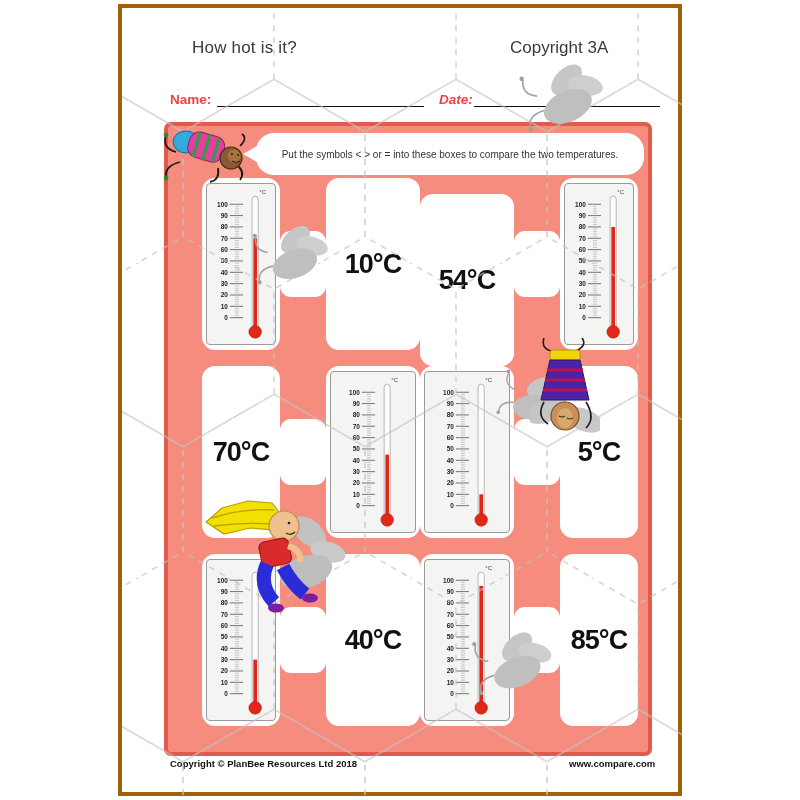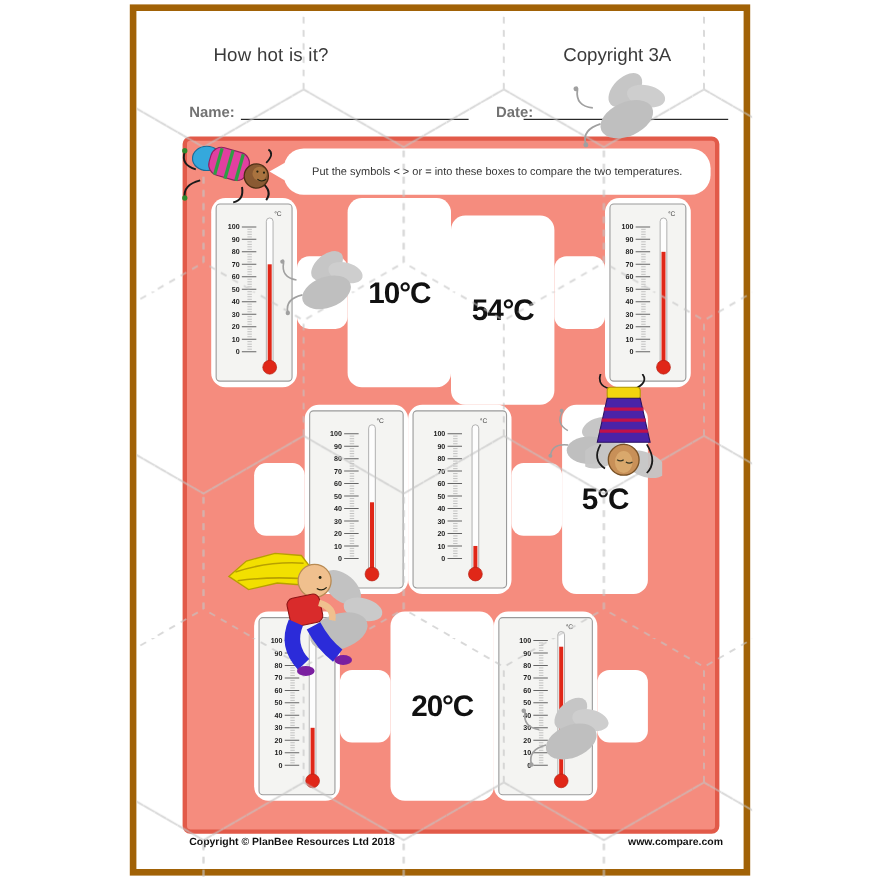--- a/index.html
+++ b/index.html
@@ -1,38 +1,38 @@
 <!DOCTYPE html>
 <html><head>
 <meta charset="utf-8">
 <style>
   * { margin:0; padding:0; box-sizing:border-box; }
   html,body { width:800px; height:800px; background:#ffffff; font-family:"Liberation Sans", sans-serif; }
   .canvas { position:relative; width:800px; height:800px; background:#fff; overflow:hidden; }
 
   .page { position:absolute; left:118px; top:4px; width:564px; height:792px;
-          background:#fff; border:6px solid #a16207; }
+          background:#fff; border:4px solid #a16207; }
 
   
   .title { position:absolute; left:70px; top:30px; font-size:17px; color:#3a3a3a; letter-spacing:.2px; }
   .worksheet { position:absolute; left:388px; top:30px; font-size:17px; color:#3a3a3a; }
-  .fieldlabel { position:absolute; font-size:13.5px; font-weight:bold; color:#737373; }
+  .fieldlabel { position:absolute; font-size:13.5px; font-weight:bold; color:#ef4444; }
   .blank { position:absolute; height:15px; border-bottom:1.6px solid #111; }
 
   
   .panel { position:absolute; left:42px; top:114px; width:488px; height:634px;
            background:#F58C7E; border:4px solid #E25A49; border-radius:7px; }
 
   .bubble { position:absolute; left:88px; top:7px; width:388px; height:42px; background:#fff;
             border-radius:18px; display:flex; align-items:center; justify-content:center; }
   .bubble:before { content:""; position:absolute; left:-13px; top:13px; width:0; height:0;
             border:8px solid transparent; border-right:14px solid #fff; border-left:0; }
   .bubble span { font-size:10px; color:#333; text-align:center; padding:0 10px; }
 
-  .row { position:absolute; left:10px; right:10px; height:172px; display:flex; justify-content:center; }
+  .row { position:absolute; left:10px; right:10px; height:172px; display:flex; justify-content:flex-end; }
   .cell { background:#fff; border-radius:13px; height:172px; display:flex; align-items:center; justify-content:center; }
   .cell.thermo { padding:5px 4px; }
   .cell.temp span { font-size:27px; font-weight:bold; color:#111; letter-spacing:-1px; }
   .answer { background:#fff; border-radius:11px; width:46px; height:66px; align-self:center; }
   .cell svg { display:block; max-width:100%; max-height:100%; }
 
   
   .foot { position:absolute; font-size:9.5px; font-weight:bold; color:#111;text-align:right; }
 
   
@@ -44,21 +44,21 @@
 <body>
 
 <div class="canvas">
   <div class="page">
 
     <div class="title">How hot is it?</div>
     <div class="worksheet">Copyright 3A</div>
 
     <div class="fieldlabel" style="left:48px; top:84px;">Name:</div>
     <div class="blank" style="left:95px; top:84px; width:207px;"></div>
-    <div class="fieldlabel" style="left:327px; top:84px;">Date:</div>
+    <div class="fieldlabel" style="left:317px; top:84px;font-style:italic;">Date:</div>
     <div class="blank" style="left:352px; top:84px; width:186px;"></div>
 
     <div class="panel">
       <div class="bubble">
         <span>Put the symbols &lt; &gt; or = into these boxes to compare the two temperatures.</span>
       </div>
       <div id="rows">
           <div class="row" style="top: 52px;">
             <div class="cell thermo" style="width: 78px;">
               <svg viewBox="0 0 66 158" width="100%" height="100%" preserveAspectRatio="xMidYMid meet" style="background:#f4f4f2;border:1px solid #9a9a9a;border-radius:4px">
@@ -203,20 +203,23 @@
                 <line x1="27" y1="29.0" x2="31" y2="29.0" stroke="#a8a8a8" stroke-width="0.6"></line>
                 <line x1="27" y1="26.7" x2="31" y2="26.7" stroke="#a8a8a8" stroke-width="0.6"></line>
                 <line x1="27" y1="24.5" x2="31" y2="24.5" stroke="#a8a8a8" stroke-width="0.6"></line>
                 <line x1="27" y1="22.2" x2="31" y2="22.2" stroke="#a8a8a8" stroke-width="0.6"></line>
                 <line x1="22" y1="20.0" x2="35" y2="20.0" stroke="#666" stroke-width="0.9"></line>
                 <text x="20" y="22.3" text-anchor="end" font-size="6.4" font-weight="bold" fill="#1c1c1c" font-family="Liberation Sans, sans-serif">100</text>
               </svg>
             </div>
           </div>
           <div class="row" style="top: 240px;">
+            <div class="cell temp" style="width: 78px;">
+              <span>70°C</span>
+            </div>
             <div class="answer" style="width: 46px;"></div>
             <div class="cell thermo" style="width: 94px;">
               <svg viewBox="0 0 66 158" width="100%" height="100%" preserveAspectRatio="xMidYMid meet" style="background:#f4f4f2;border:1px solid #9a9a9a;border-radius:4px">
     <text x="51" y="10" font-size="6" fill="#444" font-family="Liberation Sans, sans-serif">°C</text>
     <rect x="44" y="12" width="6" height="132" rx="3" fill="#fdfdfd" stroke="#a8a8a8" stroke-width="0.8"></rect>
     <rect x="45.2" y="81.6" width="3.6" height="65.4" fill="#E02718"></rect>
     <circle cx="47" cy="146" r="6.2" fill="#E02718" stroke="#b51e10" stroke-width="0.6"></circle>
     <line x1="22" y1="132.0" x2="35" y2="132.0" stroke="#666" stroke-width="0.9"></line>
                 <text x="20" y="134.3" text-anchor="end" font-size="6.4" font-weight="bold" fill="#1c1c1c" font-family="Liberation Sans, sans-serif">0</text>
                 <line x1="27" y1="129.8" x2="31" y2="129.8" stroke="#a8a8a8" stroke-width="0.6"></line>
@@ -422,21 +425,21 @@
                 <line x1="27" y1="29.0" x2="31" y2="29.0" stroke="#a8a8a8" stroke-width="0.6"></line>
                 <line x1="27" y1="26.7" x2="31" y2="26.7" stroke="#a8a8a8" stroke-width="0.6"></line>
                 <line x1="27" y1="24.5" x2="31" y2="24.5" stroke="#a8a8a8" stroke-width="0.6"></line>
                 <line x1="27" y1="22.2" x2="31" y2="22.2" stroke="#a8a8a8" stroke-width="0.6"></line>
                 <line x1="22" y1="20.0" x2="35" y2="20.0" stroke="#666" stroke-width="0.9"></line>
                 <text x="20" y="22.3" text-anchor="end" font-size="6.4" font-weight="bold" fill="#1c1c1c" font-family="Liberation Sans, sans-serif">100</text>
               </svg>
             </div>
             <div class="answer" style="width: 46px;"></div>
             <div class="cell temp" style="width: 94px;">
-              <span>20°C</span>
+              <span>40°C</span>
             </div>
             <div class="cell thermo" style="width: 94px;">
               <svg viewBox="0 0 66 158" width="100%" height="100%" preserveAspectRatio="xMidYMid meet" style="background:#f4f4f2;border:1px solid #9a9a9a;border-radius:4px">
     <text x="51" y="10" font-size="6" fill="#444" font-family="Liberation Sans, sans-serif">°C</text>
     <rect x="44" y="12" width="6" height="132" rx="3" fill="#fdfdfd" stroke="#a8a8a8" stroke-width="0.8"></rect>
     <rect x="45.2" y="25.6" width="3.6" height="121.4" fill="#E02718"></rect>
     <circle cx="47" cy="146" r="6.2" fill="#E02718" stroke="#b51e10" stroke-width="0.6"></circle>
     <line x1="22" y1="132.0" x2="35" y2="132.0" stroke="#666" stroke-width="0.9"></line>
                 <text x="20" y="134.3" text-anchor="end" font-size="6.4" font-weight="bold" fill="#1c1c1c" font-family="Liberation Sans, sans-serif">0</text>
                 <line x1="27" y1="129.8" x2="31" y2="129.8" stroke="#a8a8a8" stroke-width="0.6"></line>
@@ -495,20 +498,23 @@
                 <text x="20" y="33.5" text-anchor="end" font-size="6.4" font-weight="bold" fill="#1c1c1c" font-family="Liberation Sans, sans-serif">90</text>
                 <line x1="27" y1="29.0" x2="31" y2="29.0" stroke="#a8a8a8" stroke-width="0.6"></line>
                 <line x1="27" y1="26.7" x2="31" y2="26.7" stroke="#a8a8a8" stroke-width="0.6"></line>
                 <line x1="27" y1="24.5" x2="31" y2="24.5" stroke="#a8a8a8" stroke-width="0.6"></line>
                 <line x1="27" y1="22.2" x2="31" y2="22.2" stroke="#a8a8a8" stroke-width="0.6"></line>
                 <line x1="22" y1="20.0" x2="35" y2="20.0" stroke="#666" stroke-width="0.9"></line>
                 <text x="20" y="22.3" text-anchor="end" font-size="6.4" font-weight="bold" fill="#1c1c1c" font-family="Liberation Sans, sans-serif">100</text>
               </svg>
             </div>
             <div class="answer" style="width: 46px;"></div>
+            <div class="cell temp" style="width: 78px;">
+              <span>85°C</span>
+            </div>
           </div>
         </div>
 
       <svg class="sprite z-char" style="left:-12px; top:-8px;" width="100" height="66" viewBox="0 0 100 66">
         <path d="M20 34 q-14 -4 -10 -16" stroke="#1a1a1a" stroke-width="1.8" fill="none"></path>
         <circle cx="10" cy="17" r="2.4" fill="#2d8a2d"></circle>
         <path d="M24 44 q-16 4 -14 16" stroke="#1a1a1a" stroke-width="1.8" fill="none"></path>
         <circle cx="10" cy="60" r="2.4" fill="#2d8a2d"></circle>
         <path d="M62 50 q2 12 -8 14" stroke="#1a1a1a" stroke-width="1.8" fill="none"></path>
         <path d="M80 46 q10 8 4 16" stroke="#1a1a1a" stroke-width="1.8" fill="none"></path>

